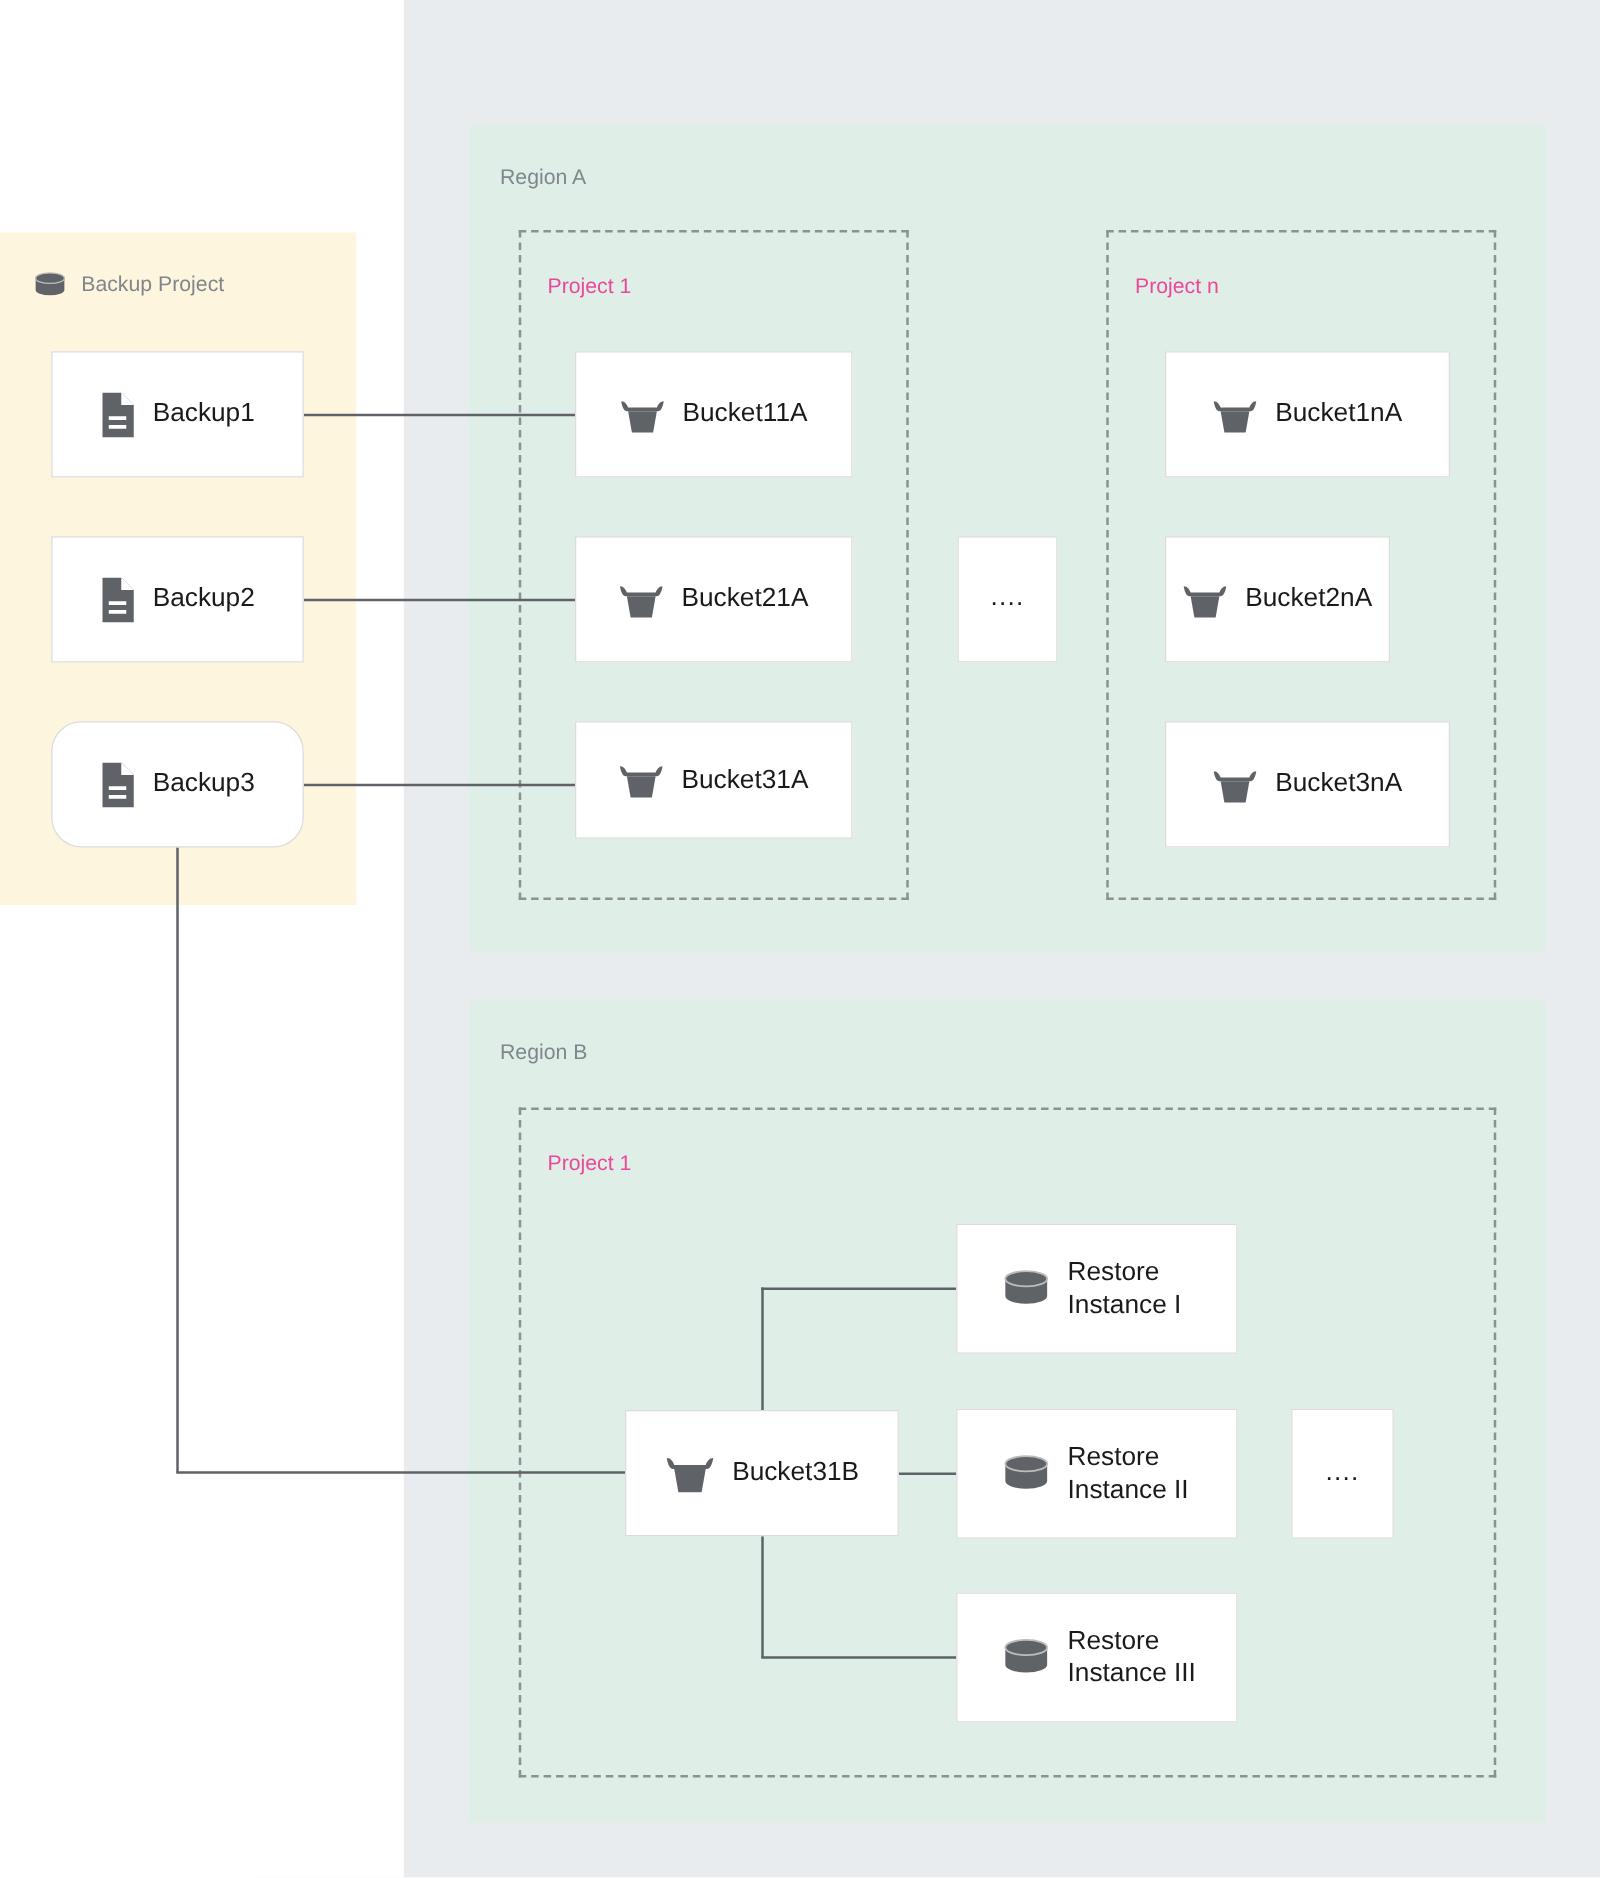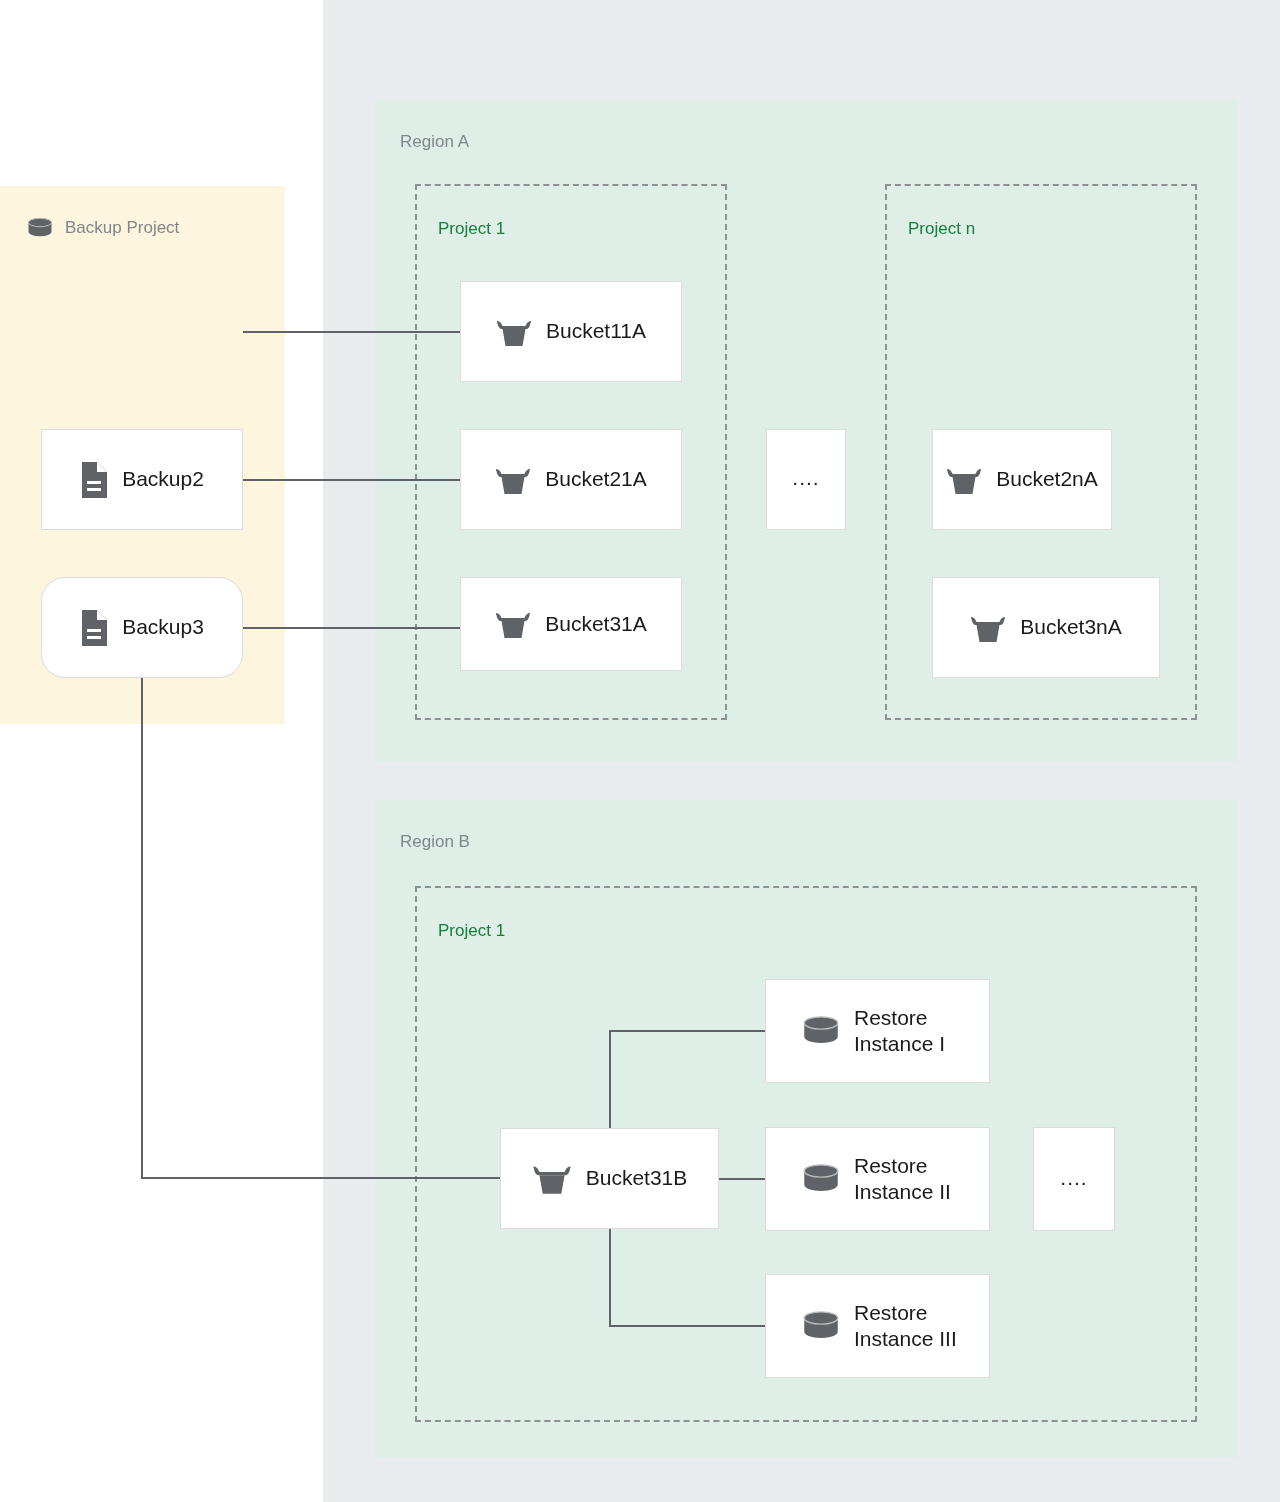--- a/index.html
+++ b/index.html
@@ -69,21 +69,21 @@
   }
   #project-a1 { left: 415px; top: 184px;  width: 312px; height: 536px; }
   #project-an { left: 885px; top: 184px;  width: 312px; height: 536px; }
   #project-b1 { left: 415px; top: 886px;  width: 782px; height: 536px; }
 
   .project-label {
     position: absolute;
     left: 21px;
     top: 33px;
     font-size: 17px;
-    color: #15803d;
+    color: #ec4899;
     white-space: nowrap;
   }
 
   
   .backup-panel {
     position: absolute;
     left: 0;
     top: 186px;
     width: 285px;
     height: 538px;
@@ -199,42 +199,53 @@
 
   <div class="wire v" style="left:141px; top:678px;  height:500px;"></div>
   <div class="wire h" style="left:141px; top:1177px; width:360px;"></div>
 
   <div class="wire v" style="left:609px; top:1030px; height:150px;"></div>
   <div class="wire h" style="left:609px; top:1030px; width:157px;"></div>
   <div class="wire h" style="left:719px; top:1178px; width:47px;"></div>
   <div class="wire v" style="left:609px; top:1178px; height:148px;"></div>
   <div class="wire h" style="left:609px; top:1325px; width:157px;"></div>
 
-
-  <div class="node" style="left:41px; top:429px; width:202px; height:101px;">
+  <div class="node" style="left:41px; top:281px; width:202px; height:101px;">
     <span class="icon">
       <svg width="28" height="36" viewBox="0 0 28 36">
         <path d="M2 0 L17 0 L27 10 L27 36 L2 36 Z" fill="#5f6368"></path>
         <path d="M17 0 L27 10 L17 10 Z" fill="#ffffff"></path>
         <rect x="7" y="19" width="14" height="3" fill="#ffffff"></rect>
         <rect x="7" y="26" width="14" height="3" fill="#ffffff"></rect>
       </svg>
     </span>
-    <span class="label">Backup2</span>
-  </div>
-
-  <div class="node" style="left:41px; top:577px; width:202px; height:101px;border-radius:24px;">
+    <span class="label">Backup1</span>
+  </div>
+
+  <div class="node" style="left:41px; top:429px; width:202px; height:101px;">
     <span class="icon">
       <svg width="28" height="36" viewBox="0 0 28 36">
         <path d="M2 0 L17 0 L27 10 L27 36 L2 36 Z" fill="#5f6368"></path>
         <path d="M17 0 L27 10 L17 10 Z" fill="#ffffff"></path>
         <rect x="7" y="19" width="14" height="3" fill="#ffffff"></rect>
         <rect x="7" y="26" width="14" height="3" fill="#ffffff"></rect>
       </svg>
     </span>
+    <span class="label">Backup2</span>
+  </div>
+
+  <div class="node" style="left:41px; top:577px; width:202px; height:101px;border-radius:24px;">
+    <span class="icon">
+      <svg width="28" height="36" viewBox="0 0 28 36">
+        <path d="M2 0 L17 0 L27 10 L27 36 L2 36 Z" fill="#5f6368"></path>
+        <path d="M17 0 L27 10 L17 10 Z" fill="#ffffff"></path>
+        <rect x="7" y="19" width="14" height="3" fill="#ffffff"></rect>
+        <rect x="7" y="26" width="14" height="3" fill="#ffffff"></rect>
+      </svg>
+    </span>
     <span class="label">Backup3</span>
   </div>
 
   <div class="node" style="left:460px; top:281px; width:222px; height:101px;">
     <span class="icon">
       <svg width="36" height="32" viewBox="0 0 36 32">
         <path d="M1 5 C4 5 5.5 7.5 6.5 10 L29.5 10 C30.5 7.5 32 5 35 5 C35 5 34 13 30.5 13 L5.5 13 C2 13 1 5 1 5 Z" fill="#5f6368"></path>
         <path d="M6.5 13 L29.5 13 L26.5 30 L9.5 30 Z" fill="#5f6368"></path>
       </svg>
     </span>
@@ -258,20 +269,29 @@
         <path d="M6.5 13 L29.5 13 L26.5 30 L9.5 30 Z" fill="#5f6368"></path>
       </svg>
     </span>
     <span class="label">Bucket31A</span>
   </div>
 
   <div class="ellipsis-box" style="left:766px; top:429px; width:80px; height:101px;">
     <span class="dots">....</span>
   </div>
 
+  <div class="node" style="left:932px; top:281px; width:228px; height:101px;">
+    <span class="icon">
+      <svg width="36" height="32" viewBox="0 0 36 32">
+        <path d="M1 5 C4 5 5.5 7.5 6.5 10 L29.5 10 C30.5 7.5 32 5 35 5 C35 5 34 13 30.5 13 L5.5 13 C2 13 1 5 1 5 Z" fill="#5f6368"></path>
+        <path d="M6.5 13 L29.5 13 L26.5 30 L9.5 30 Z" fill="#5f6368"></path>
+      </svg>
+    </span>
+    <span class="label">Bucket1nA</span>
+  </div>
 
   <div class="node" style="left:932px; top:429px; width:180px; height:101px;">
     <span class="icon">
       <svg width="36" height="32" viewBox="0 0 36 32">
         <path d="M1 5 C4 5 5.5 7.5 6.5 10 L29.5 10 C30.5 7.5 32 5 35 5 C35 5 34 13 30.5 13 L5.5 13 C2 13 1 5 1 5 Z" fill="#5f6368"></path>
         <path d="M6.5 13 L29.5 13 L26.5 30 L9.5 30 Z" fill="#5f6368"></path>
       </svg>
     </span>
     <span class="label">Bucket2nA</span>
   </div>

